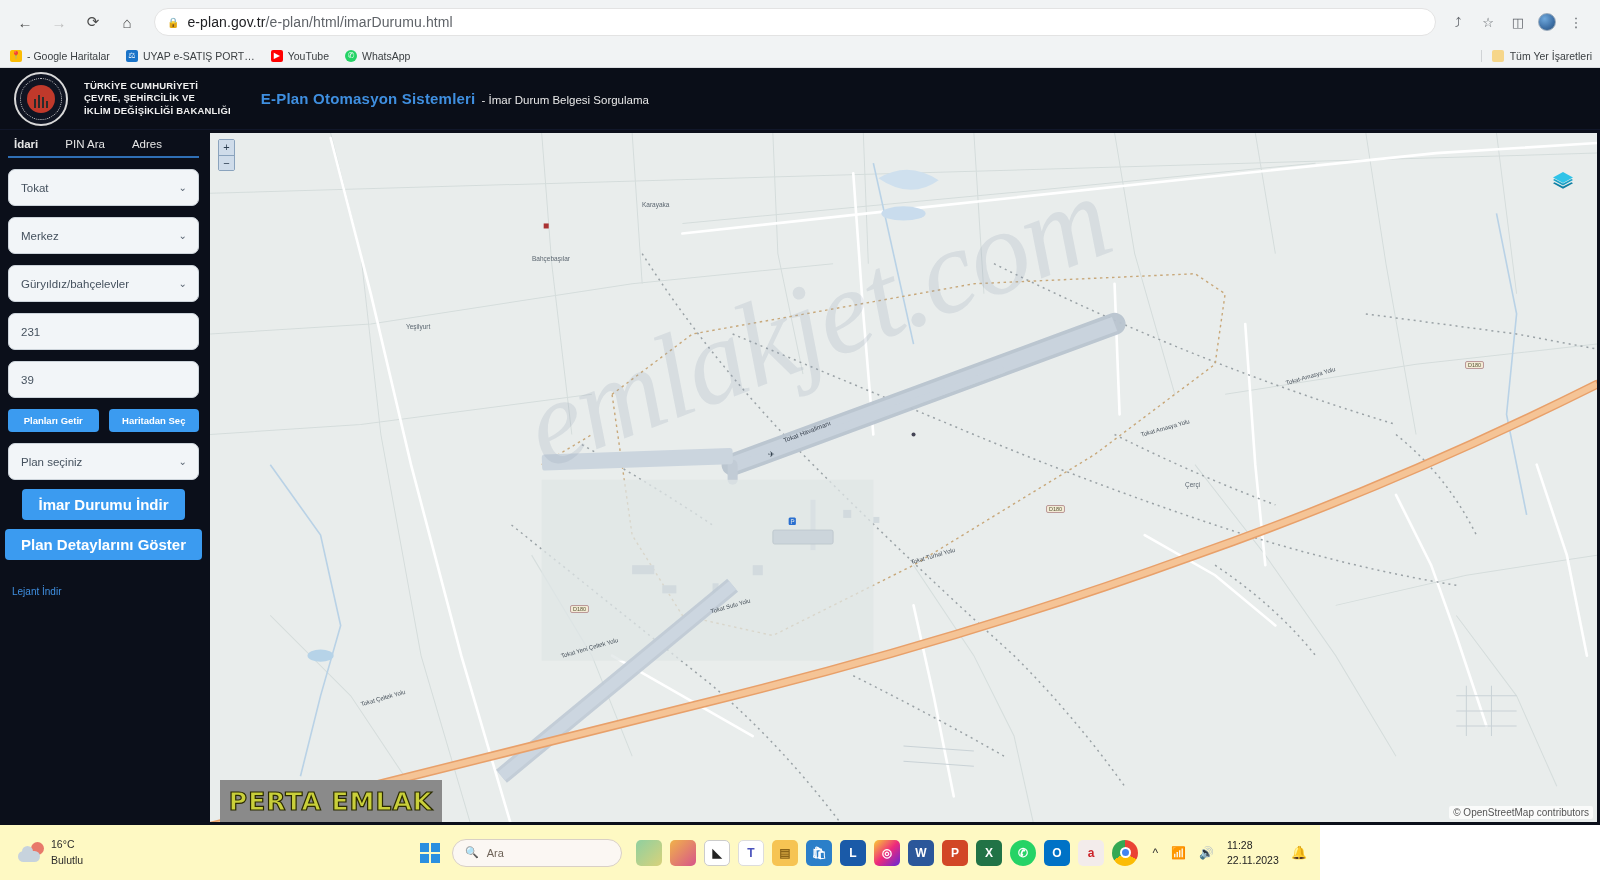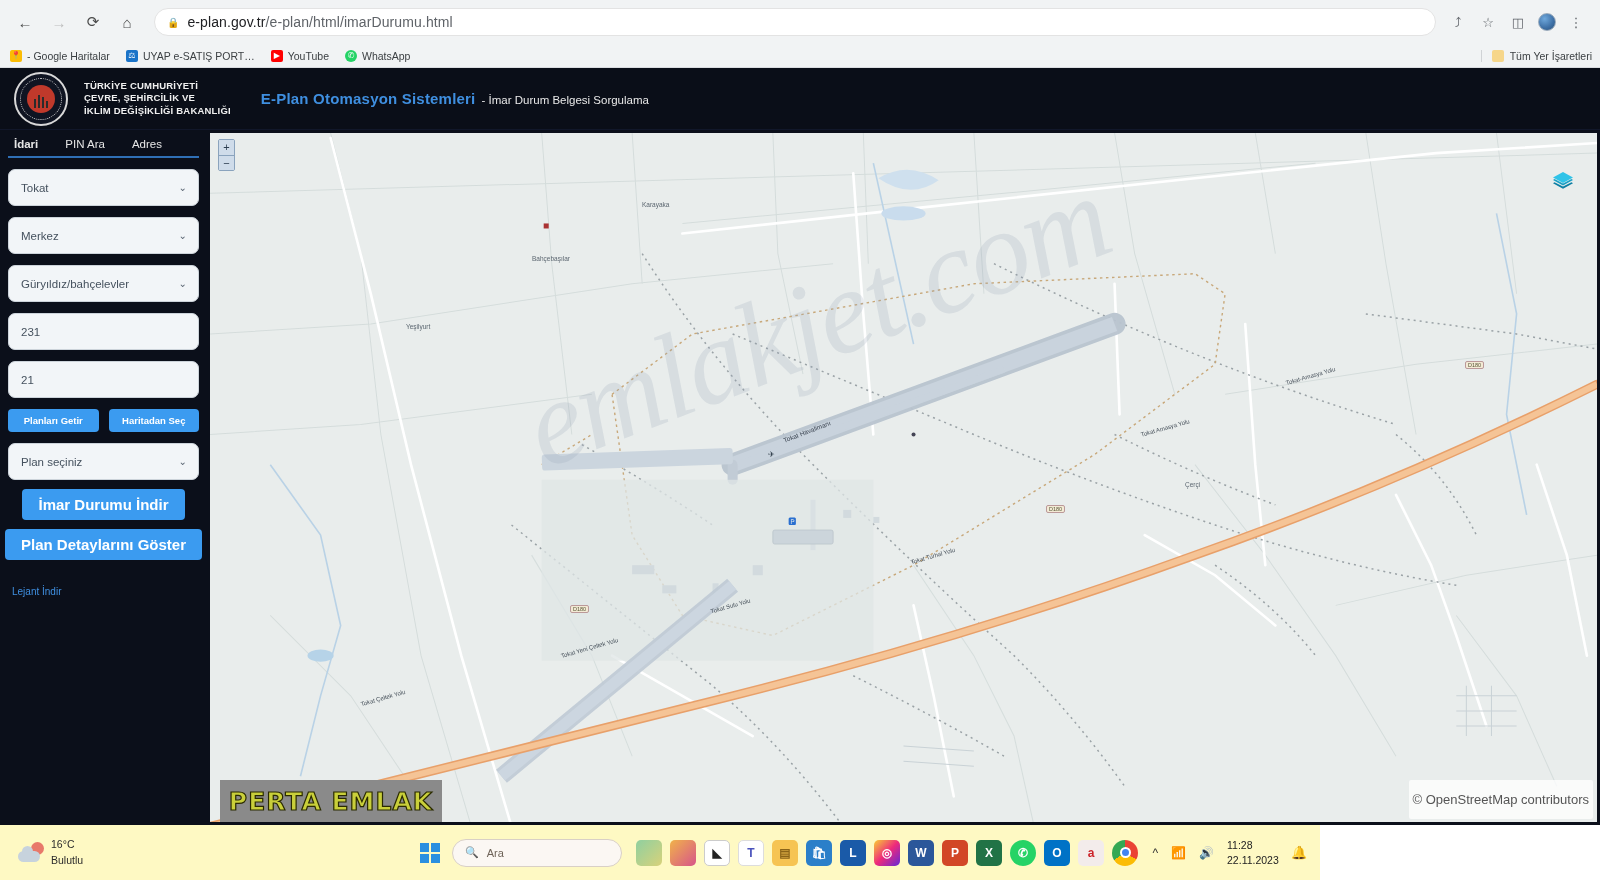--- a/index.html
+++ b/index.html
@@ -128,22 +128,22 @@
     display: flex; flex-direction: column; gap: 1px; font-size: 8px; color: #333;
   }
   .scale-bars { display: flex; }
   .scale-seg { height: 5px; border: 1px solid #555; border-right: none; }
   .scale-seg:last-child { border-right: 1px solid #555; }
   .scale-seg.a { background: #555; }
   .scale-seg.b { background: #fff; }
   .scale-labels { display: flex; gap: 16px; }
   .attrib {
     position: absolute; right: 4px; bottom: 3px; z-index: 20;
-    font-size: 13px; color: #555; background: rgba(255,255,255,.75);
-    padding: 12px 4px; border-radius: 2px; white-space: nowrap;
+    font-size: 10px; color: #555; background: rgba(255,255,255,.75);
+    padding: 1px 4px; border-radius: 2px; white-space: nowrap;
   }
   .perta {
     position: absolute; left: 10px; bottom: 0px; z-index: 40;
     width: 222px; height: 42px; background: #8a8a8a;
     display: flex; align-items: center; justify-content: center;
   }
   .perta span {
     font-size: 25px; font-weight: bold; letter-spacing: 1px;
     color: #c9cf3a; -webkit-text-stroke: 1.2px #2a2a00;
     font-family: "DejaVu Sans", sans-serif;
@@ -272,21 +272,21 @@
         <span class="chev">⌄</span>
       </div>
       <div class="field">
         <span>Güryıldız/bahçelevler</span>
         <span class="chev">⌄</span>
       </div>
       <div class="field">
         <span>231</span>
       </div>
       <div class="field">
-        <span>21</span>
+        <span>39</span>
       </div>
 
       <div class="btn-row">
         <button class="btn">Planları Getir</button>
         <button class="btn">Haritadan Seç</button>
       </div>
 
       <div class="field">
         <span>Plan seçiniz</span>
         <span class="chev">⌄</span>

